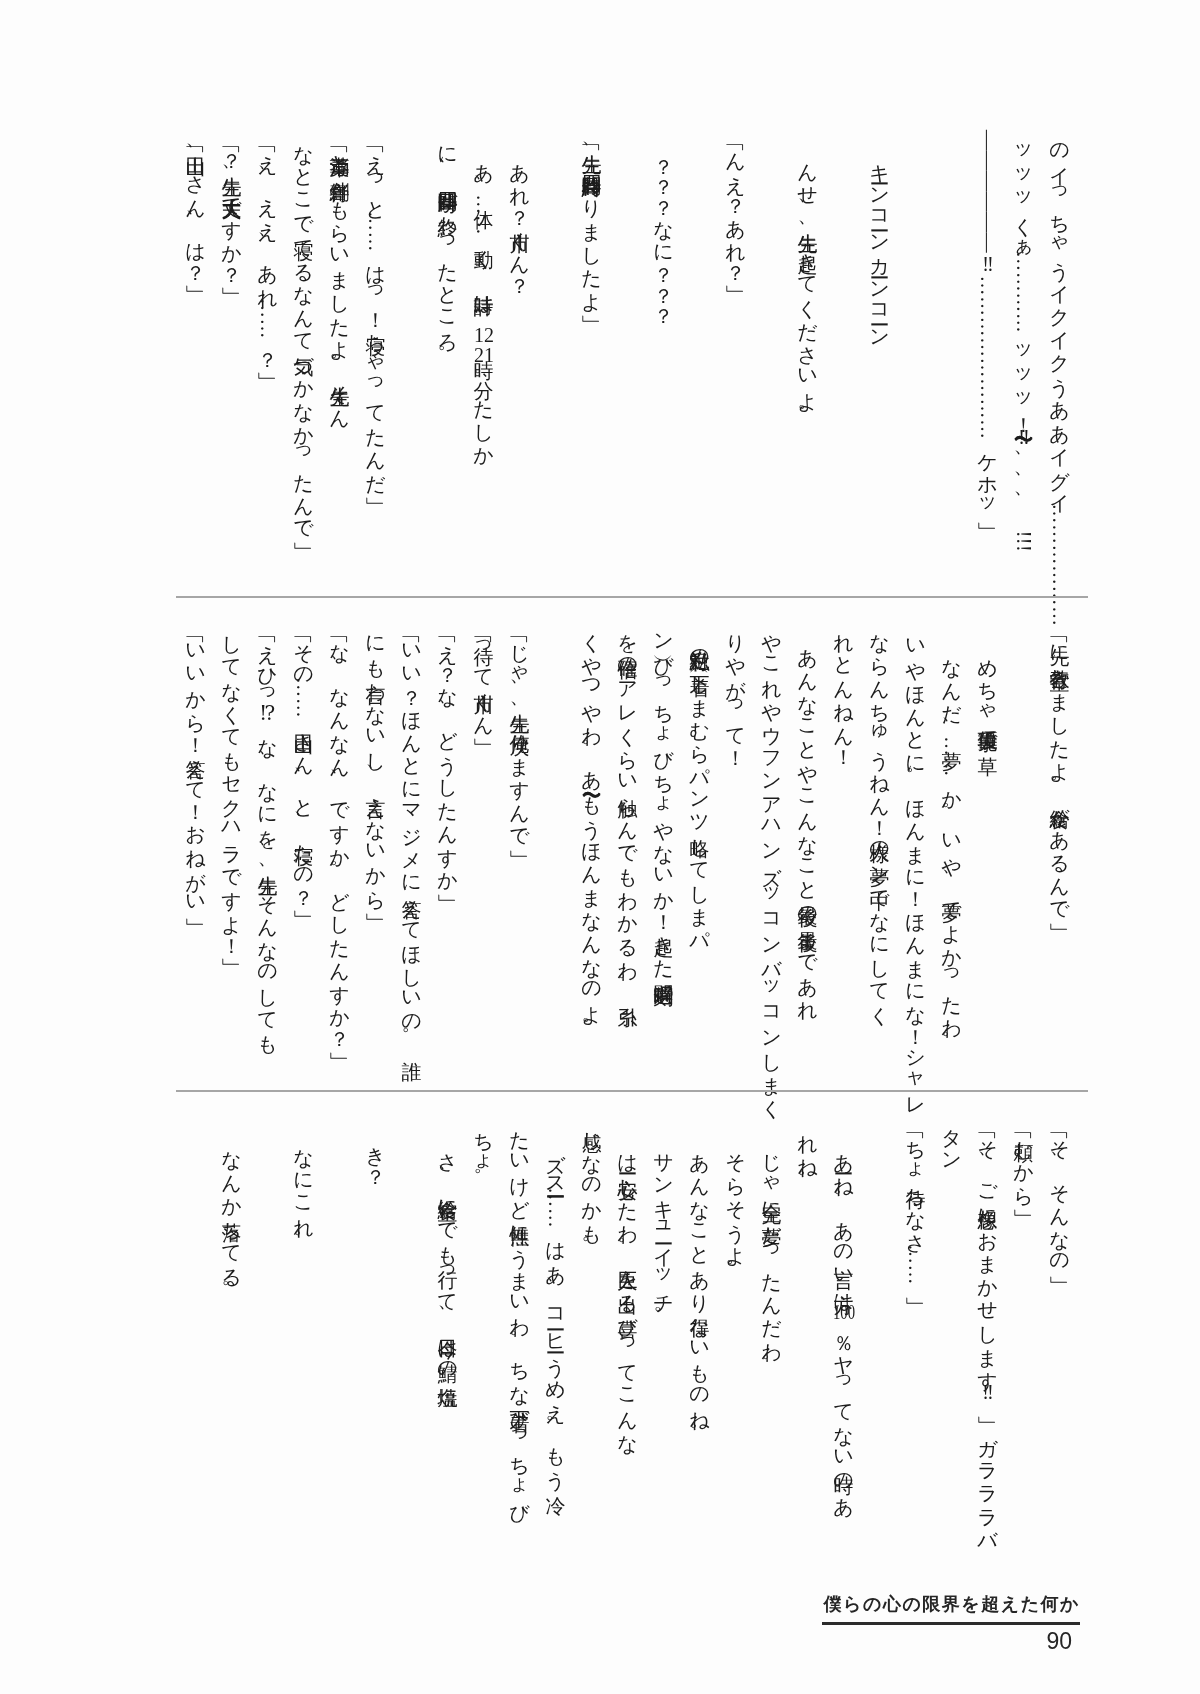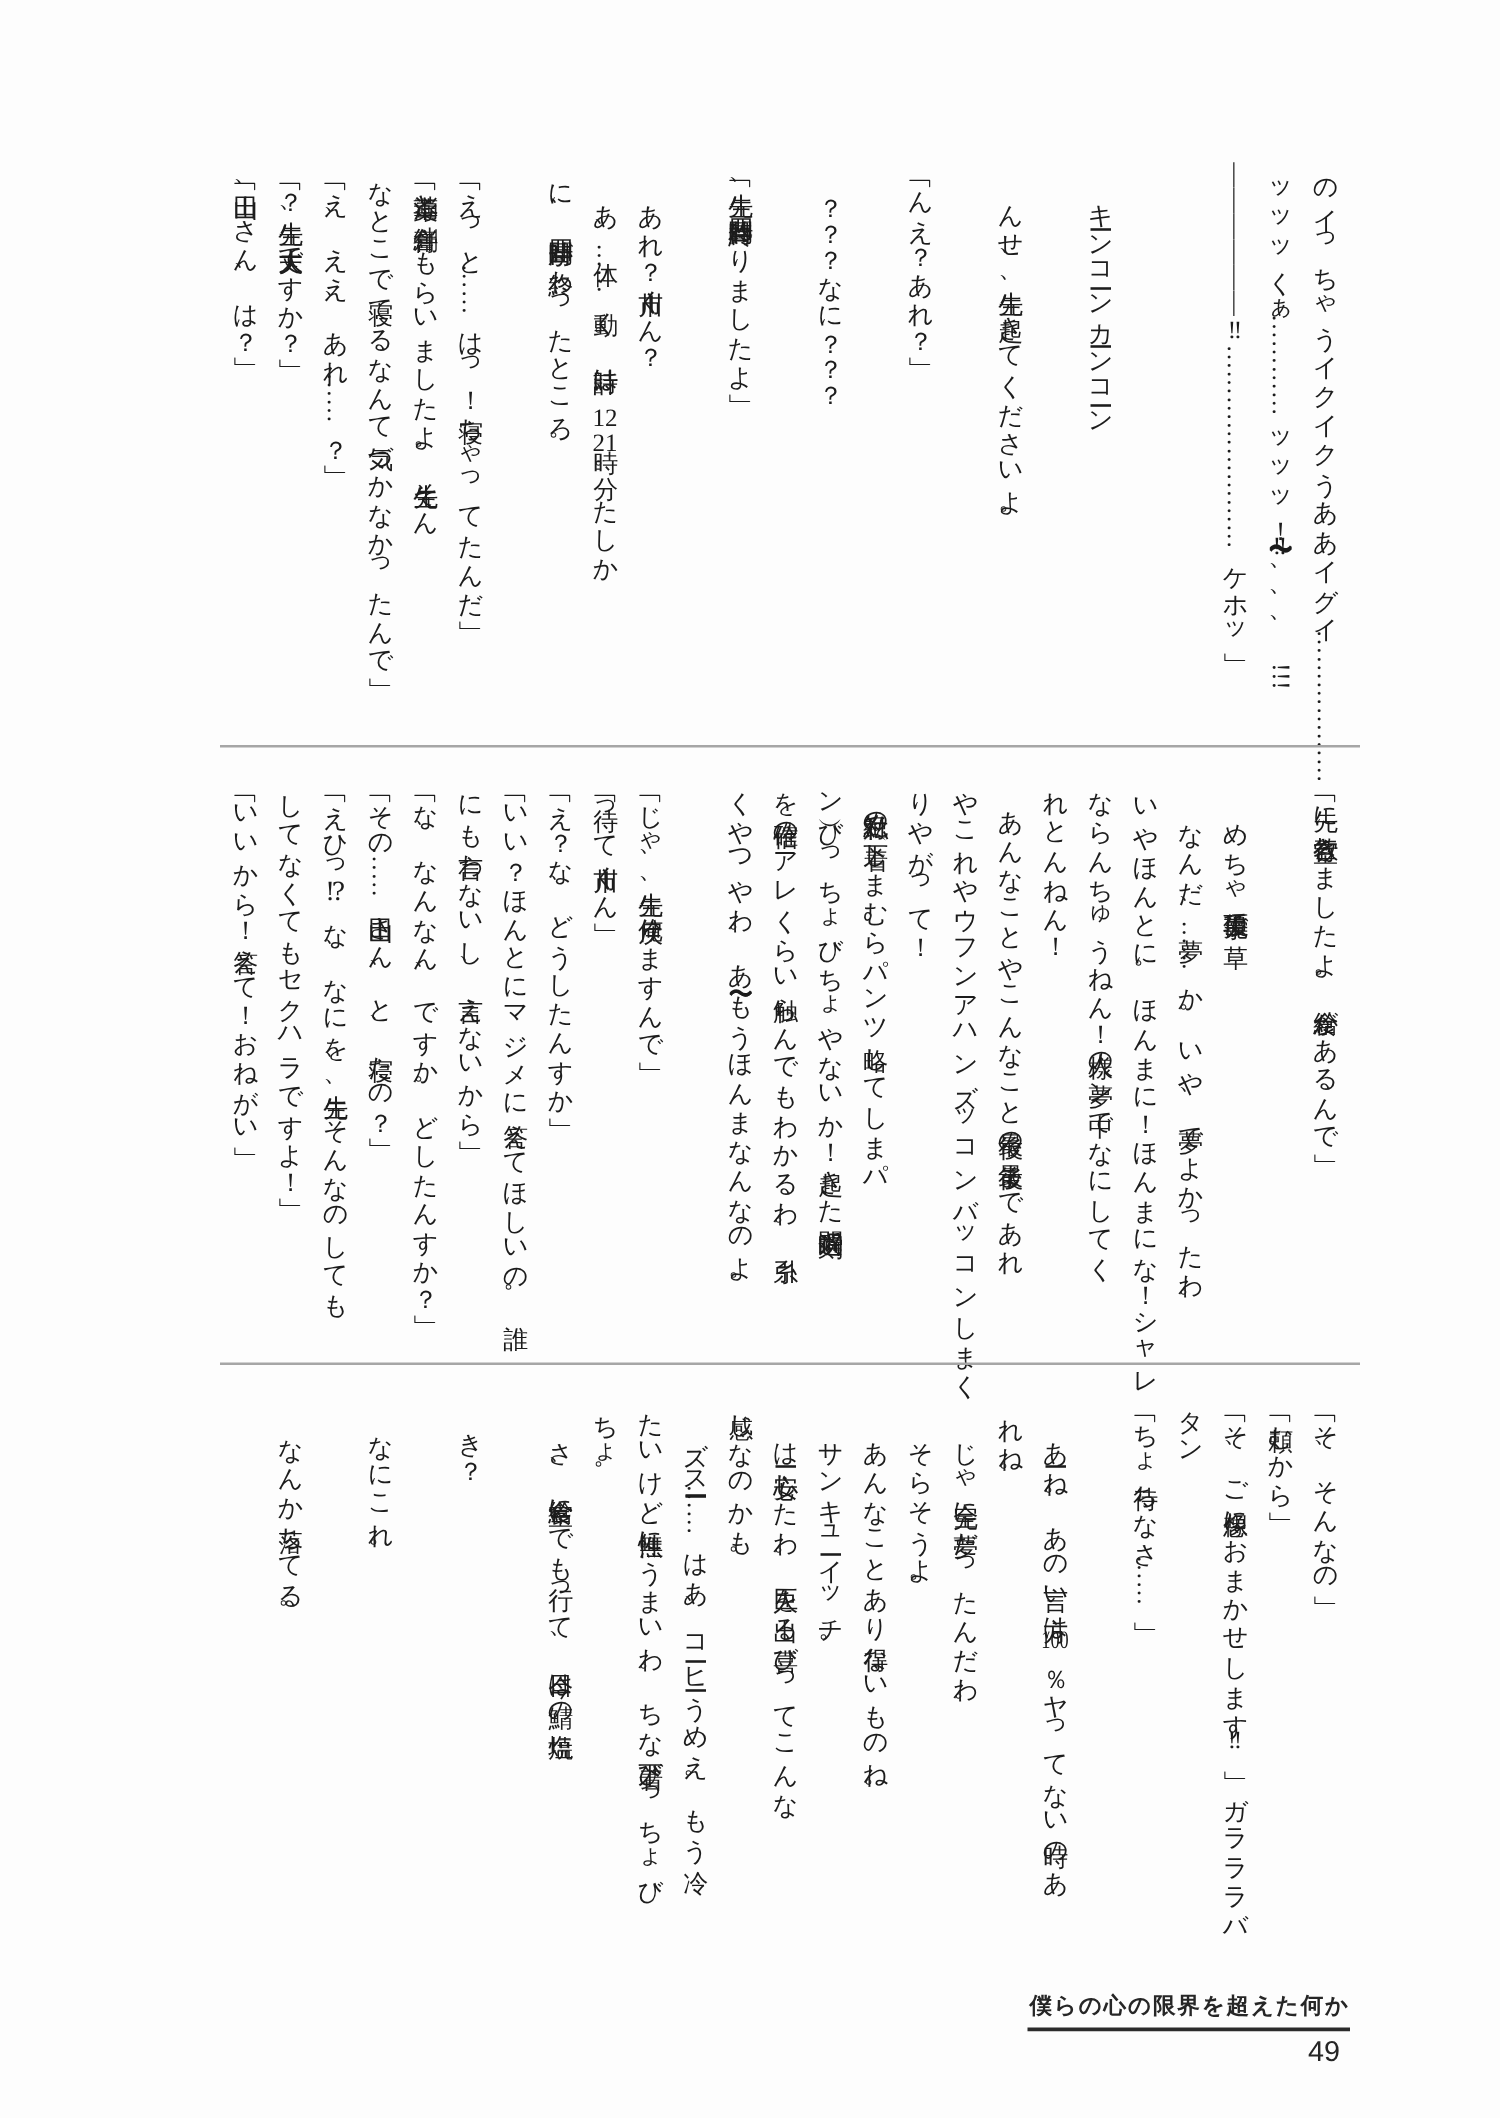--- a/index.html
+++ b/index.html
@@ -157,16 +157,16 @@
       <div class="vline" style="padding-top: 0px;">　</div>
       <div class="vline" style="padding-top: 18px;">き？</div>
       <div class="vline" style="padding-top: 0px;">　</div>
       <div class="vline" style="padding-top: 20px;">なにこれ。</div>
       <div class="vline" style="padding-top: 0px;">　</div>
       <div class="vline" style="padding-top: 22px;">なんか落ちてる。</div>
     </section>
 
   <div class="footer">
     <span class="footer-title">僕らの心の限界を超えた何か</span>
-    <div class="footer-page">49</div>
+    <div class="footer-page">90</div>
   </div>
 
 </div>
 
 </body></html>

